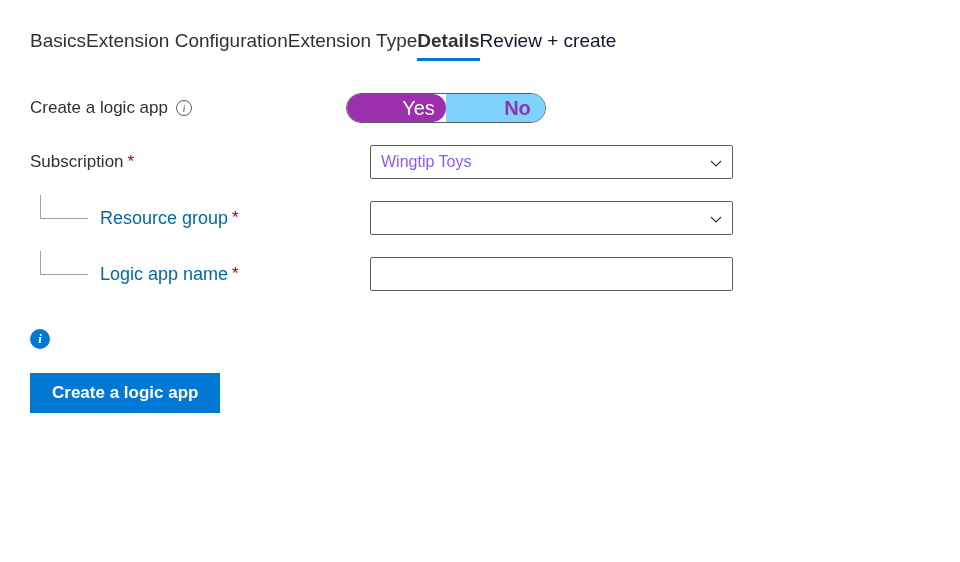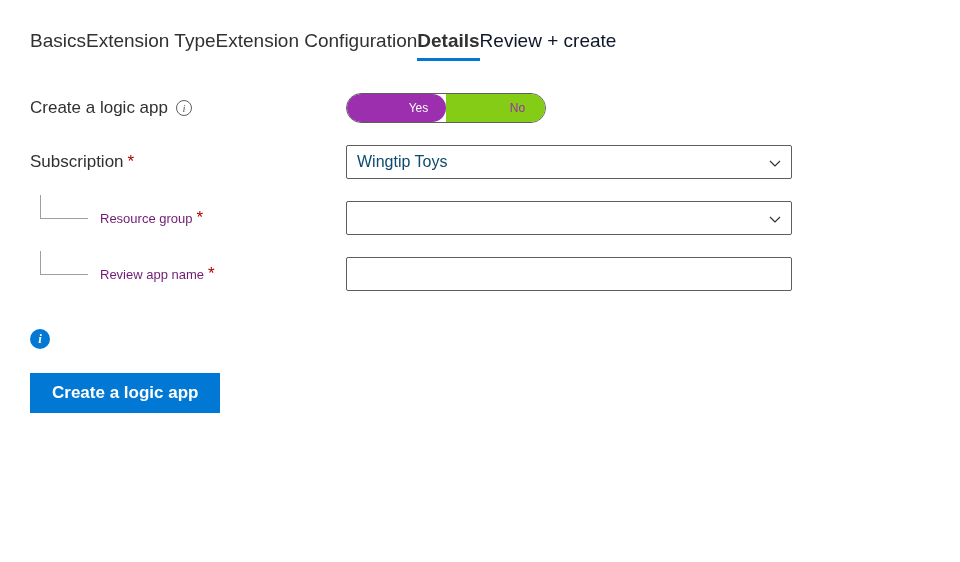--- a/index.html
+++ b/index.html
@@ -66,45 +66,47 @@
       border-radius: 30px;
       overflow: hidden;
       width: 200px;
       height: 30px;
     }
     .toggle-option {
       flex: 1;
       display: flex;
       align-items: center;
       justify-content: center;
-      font-size: 12px;
+      font-size: 20px;
       cursor: pointer;
       padding-left: 44px;
     }
     .toggle-option.selected {
       background: #9b2fae;
       color: #ffffff;
       border-radius: 30px;
     }
     .toggle-option:not(.selected) {
       color: #9b2fae;
-      background: #84cc16;
+      background: #7dd3fc;
+      font-weight: bold;
     }
     .dropdown, .text-input {
-      width: 446px;
+      width: 363px;
       height: 34px;
       border: 1px solid #605e5c;
       border-radius: 2px;
       display: flex;
       align-items: center;
       padding: 0 10px;
       font-size: 16px;
-      color: #0c4a6e;
+      color: #8b5cf6;
       background: #ffffff;
       cursor: pointer;
+      margin-left: 24px;
     }
     .dropdown {
       justify-content: space-between;
     }
     .text-input {
       cursor: text;
     }
     .chevron {
       width: 12px;
       height: 12px;
@@ -114,22 +116,22 @@
     .indent-connector {
       width: 48px;
       height: 24px;
       margin-left: 10px;
       margin-right: 12px;
       margin-top: -22px;
       border-left: 1px solid #a19f9d;
       border-bottom: 1px solid #a19f9d;
     }
     .indented-label {
-      font-size: 13px;
-      color: #701a75;
+      font-size: 18px;
+      color: #0369a1;
     }
     .info-banner {
       display: flex;
       align-items: center;
       margin-top: 38px;
       margin-bottom: 24px;
       font-size: 16px;
       color: #323130;
     }
     .info-banner-icon {
@@ -158,22 +160,22 @@
       cursor: pointer;
     }
   </style>
 </head>
 <body>
 
 
 
 <div class="tabs">
   <div class="tab">Basics</div>
+  <div class="tab">Extension Configuration</div>
   <div class="tab">Extension Type</div>
-  <div class="tab">Extension Configuration</div>
   <div class="tab active">Details</div>
   <div class="tab disabled">Review + create</div>
 </div>
 
 <div class="form-row">
   <div class="form-label">
     <span>Create a logic app</span>
     <span class="info-icon-inline">i</span>
   </div>
   <div class="toggle-group">
@@ -209,21 +211,21 @@
       <svg viewBox="0 0 12 12">
           <path d="M1 3 L6 8 L11 3" stroke="#323130" stroke-width="1.2" fill="none"></path>
         </svg>
     </span>
   </div>
 </div>
 
 <div class="form-row">
   <div class="form-label">
     <div class="indent-connector"></div>
-    <span class="indented-label">Review app name</span>
+    <span class="indented-label">Logic app name</span>
     <span class="required">*</span>
   </div>
   <div class="text-input">
     <span></span>
   </div>
 </div>
 
 <div class="info-banner">
   <div class="info-banner-icon">i</div>
 </div>

